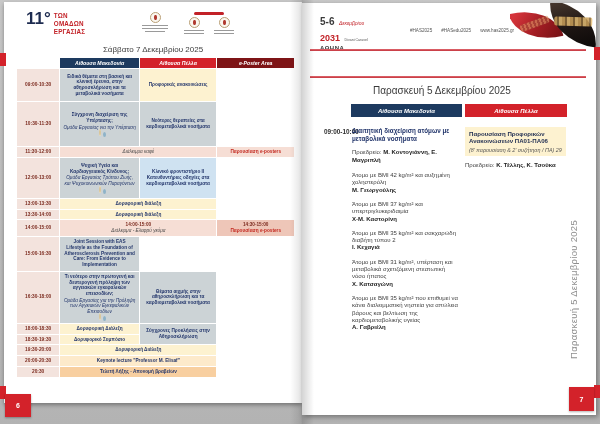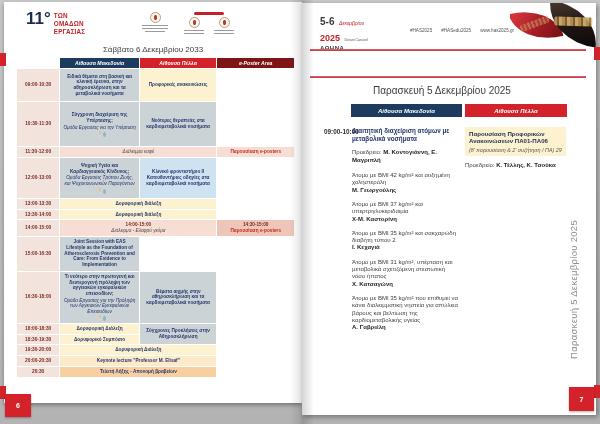--- a/index.html
+++ b/index.html
@@ -139,21 +139,21 @@
           </div>
           <div class="mini-logo">
             <div class="mini-circle"></div>
             <div class="cap-line s"></div>
               <div class="cap-line s"></div>
           </div>
         </div>
       </div>
     </div>
 
-    <div class="lp-date">Σάββατο 6 Δεκεμβρίου 2033</div>
+    <div class="lp-date">Σάββατο 7 Δεκεμβρίου 2025</div>
 
     <table class="lp-table">
       <colgroup>
           <col class="c0">
           <col class="c1">
           <col class="c2">
           <col class="c3">
         </colgroup>
       <tbody>
           <tr>
@@ -278,21 +278,21 @@
       </tr>
     </tbody>
       </table>
   </div>
 
   <div class="page page-right">
 
     <div class="rp-logo">
       <span class="d1">5-6</span>
       <span class="mon">Δεκεμβρίου</span><br>
-      <span class="yr">2025</span>
+      <span class="yr">2031</span>
       <span class="ven">Divani Caravel</span>
       <div class="city">ΑΘΗΝΑ</div>
     </div>
 
     <div class="rp-hash">
       <span>#HAS2025</span>
       <span>#HASedu2025</span>
       <span>www.has2025.gr</span>
     </div>
 

